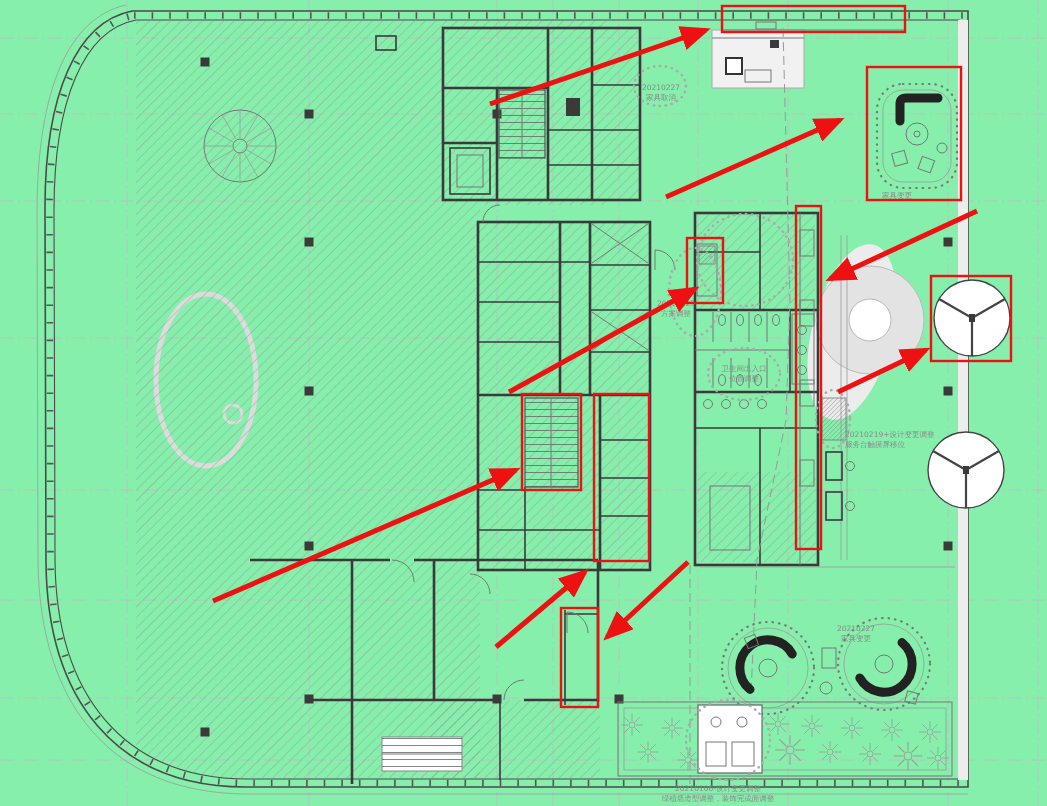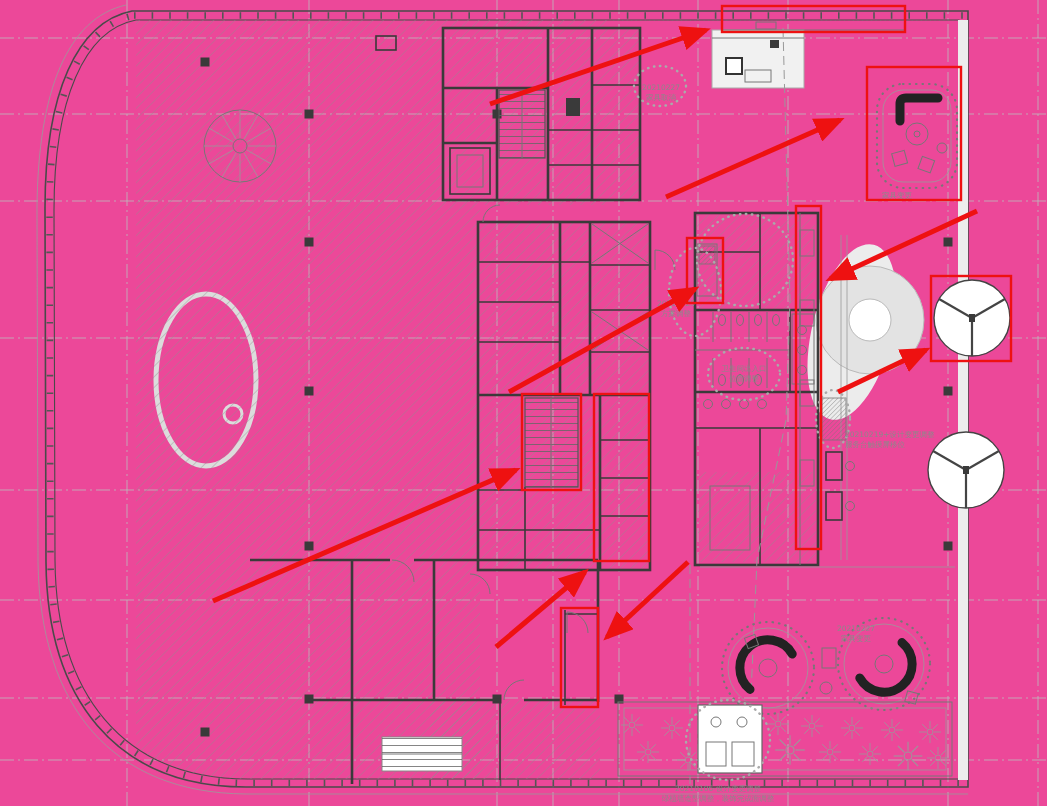--- a/index.html
+++ b/index.html
@@ -1,16 +1,16 @@
 <!DOCTYPE html>
 <html style="--annotation_red: #ee1111; --wall: #3a3a3a; --hatch: #8f8f8f; --grid: #bdbdbd; --note_text: #8a8a8a;"><head>
 <meta charset="utf-8">
 <style>
   html,body{margin:0;padding:0;background:#ffffff;}
-  .stage{position:relative;width:1047px;height:806px;background:#ec4899;overflow:hidden;}
+  .stage{position:relative;width:1047px;height:806px;background:#86efac;overflow:hidden;}
   svg{display:block;}
   .grid{stroke:var(--grid,#bdbdbd);stroke-width:.8;stroke-dasharray:14 4 2 4;fill:none;}
   .outline{stroke:#4a4a4a;stroke-width:1.6;fill:none;}
   .outline2{stroke:#4a4a4a;stroke-width:1.1;fill:none;}
   .outline3{stroke:#9a9a9a;stroke-width:.8;fill:none;}
   .ticks{stroke:#555;stroke-width:6.5;fill:none;stroke-dasharray:1.6 16;}
   .wall{stroke:var(--wall,#3a3a3a);stroke-width:2.6;fill:none;stroke-linecap:butt;}
   .wall2{stroke:var(--wall,#3a3a3a);stroke-width:1.6;fill:none;}
   .thin{stroke:#777;stroke-width:1;fill:none;}
   .thin2{stroke:#9a9a9a;stroke-width:.8;fill:none;}

